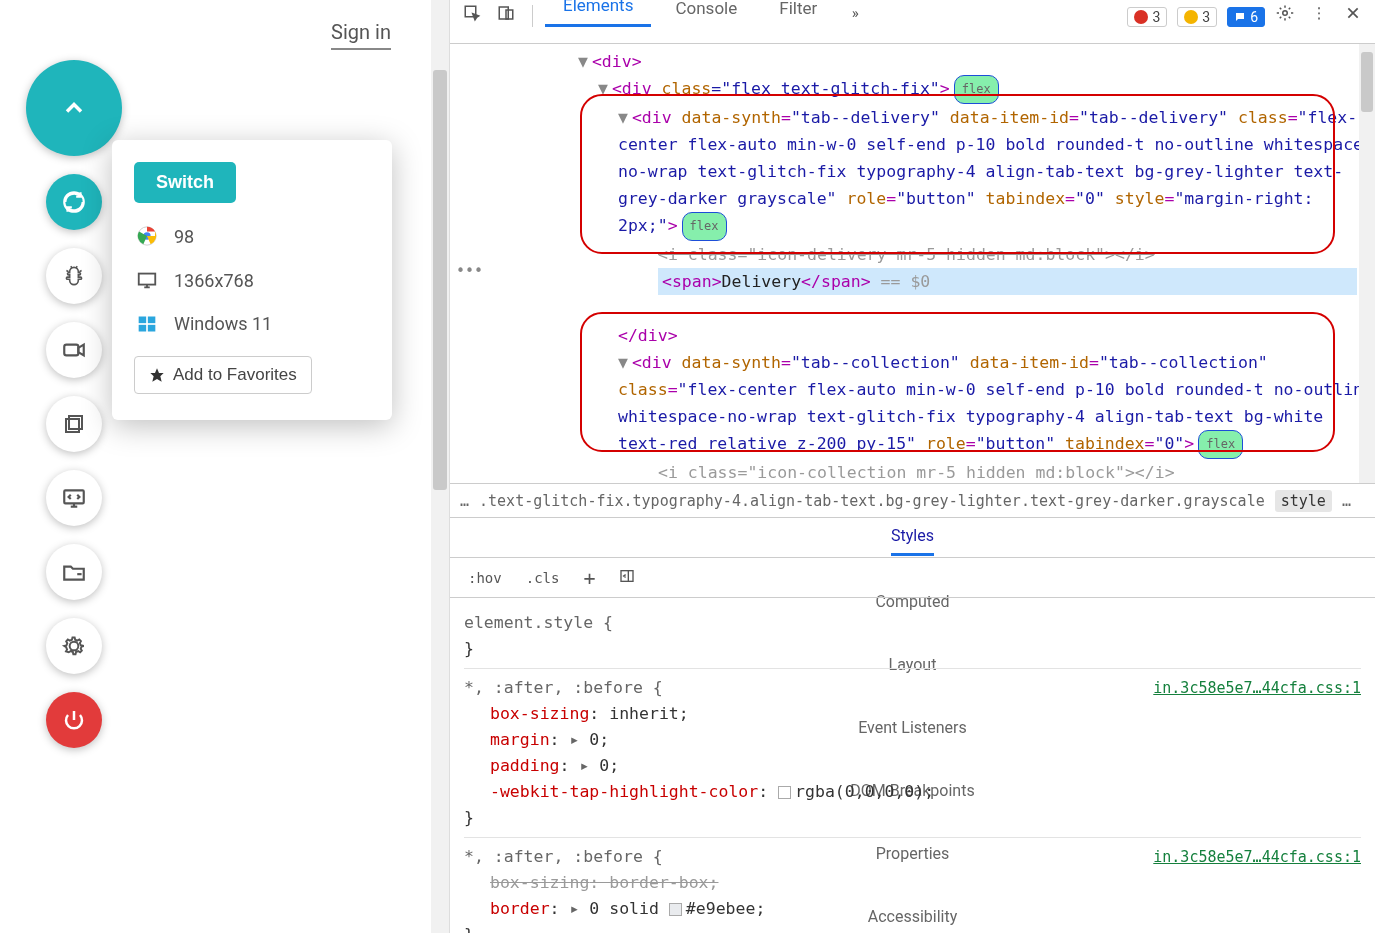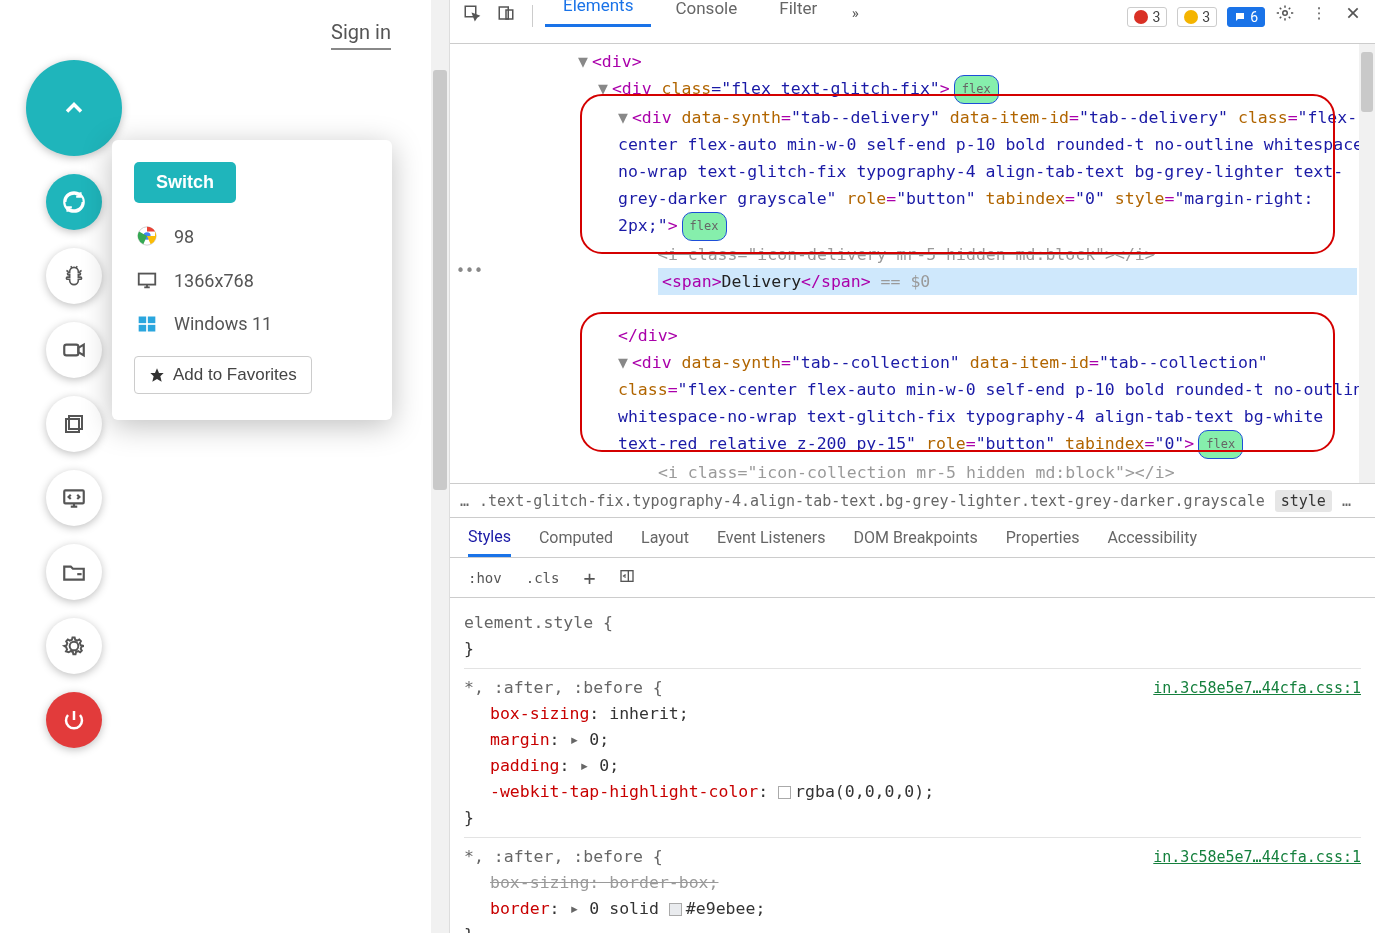--- a/index.html
+++ b/index.html
@@ -236,20 +236,21 @@
     white-space: nowrap;
   }
   .crumb-bar .sel { background:#e6e6e6; padding:2px 6px; border-radius:3px; color:#333;}
   
   .styles-tabs {
     height: 40px;
     border-bottom: 1px solid #ccc;
     display:flex; align-items:center; gap:28px;
     padding: 0 18px;
     font-size:16px;
+    flex-direction:column;
   }
   .styles-tabs .stab { color:#666; cursor:pointer; padding:8px 0;}
   .styles-tabs .stab.active { color:#1a1aa6; border-bottom:3px solid #1a73e8;}
   .filter-row {
     height:40px; border-bottom:1px solid #ccc;
     display:flex; align-items:center; padding:0 12px; gap:12px;
     color:#777;
   }
   .filter-row input {
     flex:1; border:none; outline:none; font-size:16px; color:#555;

